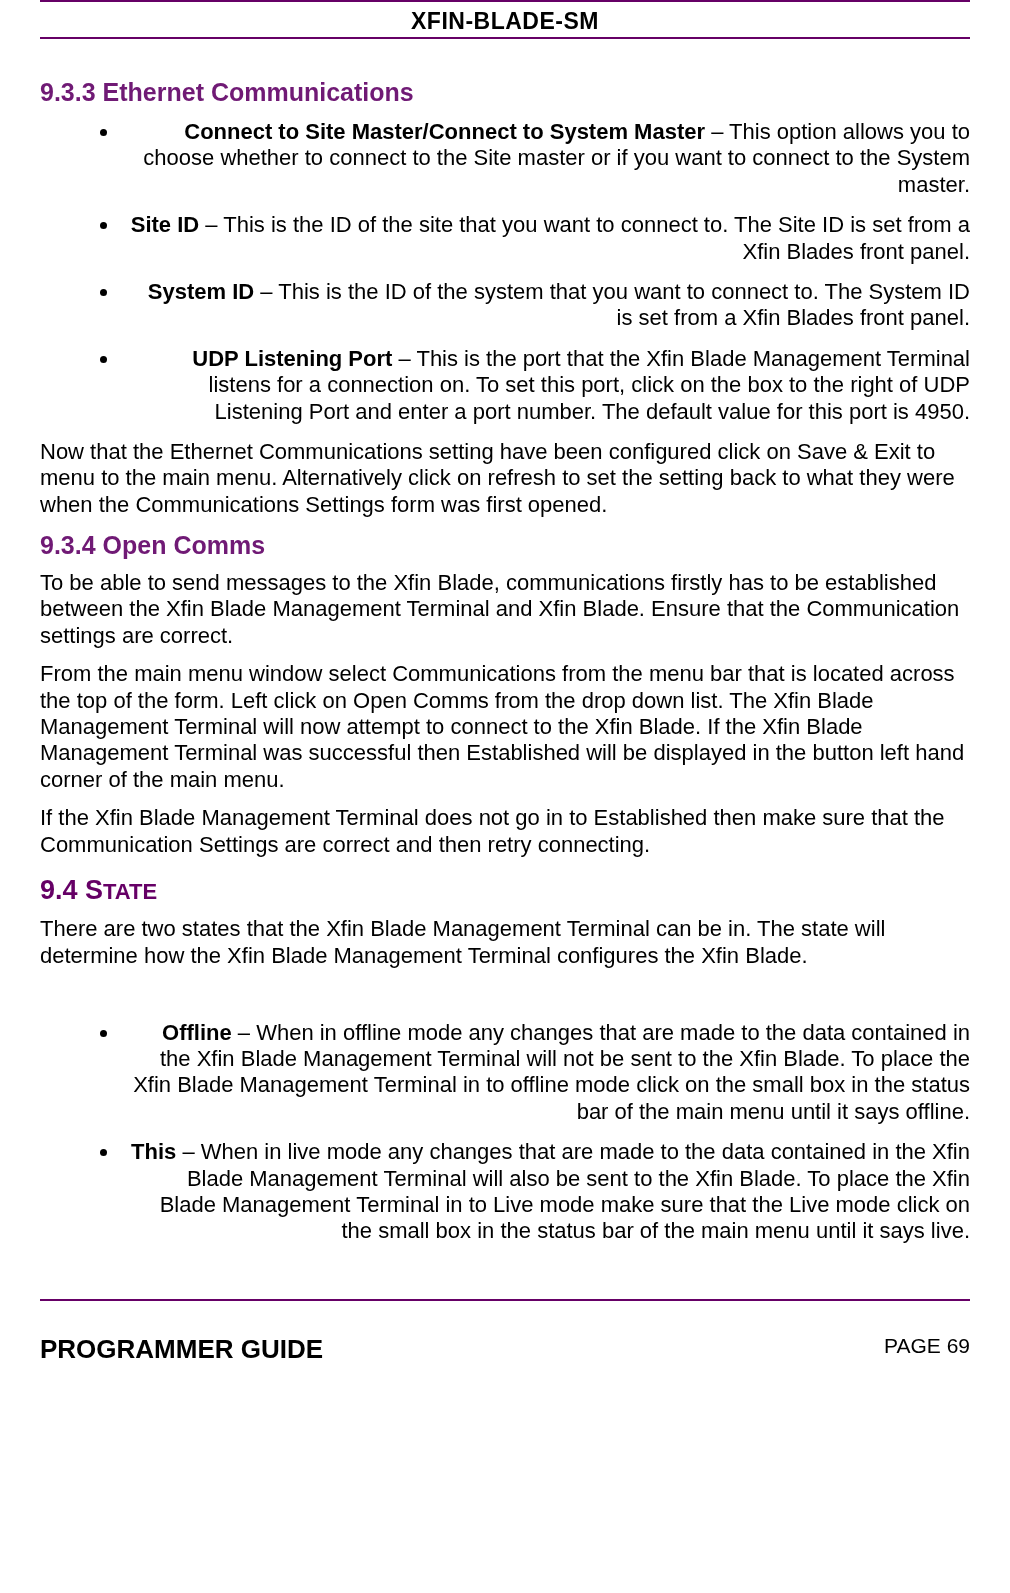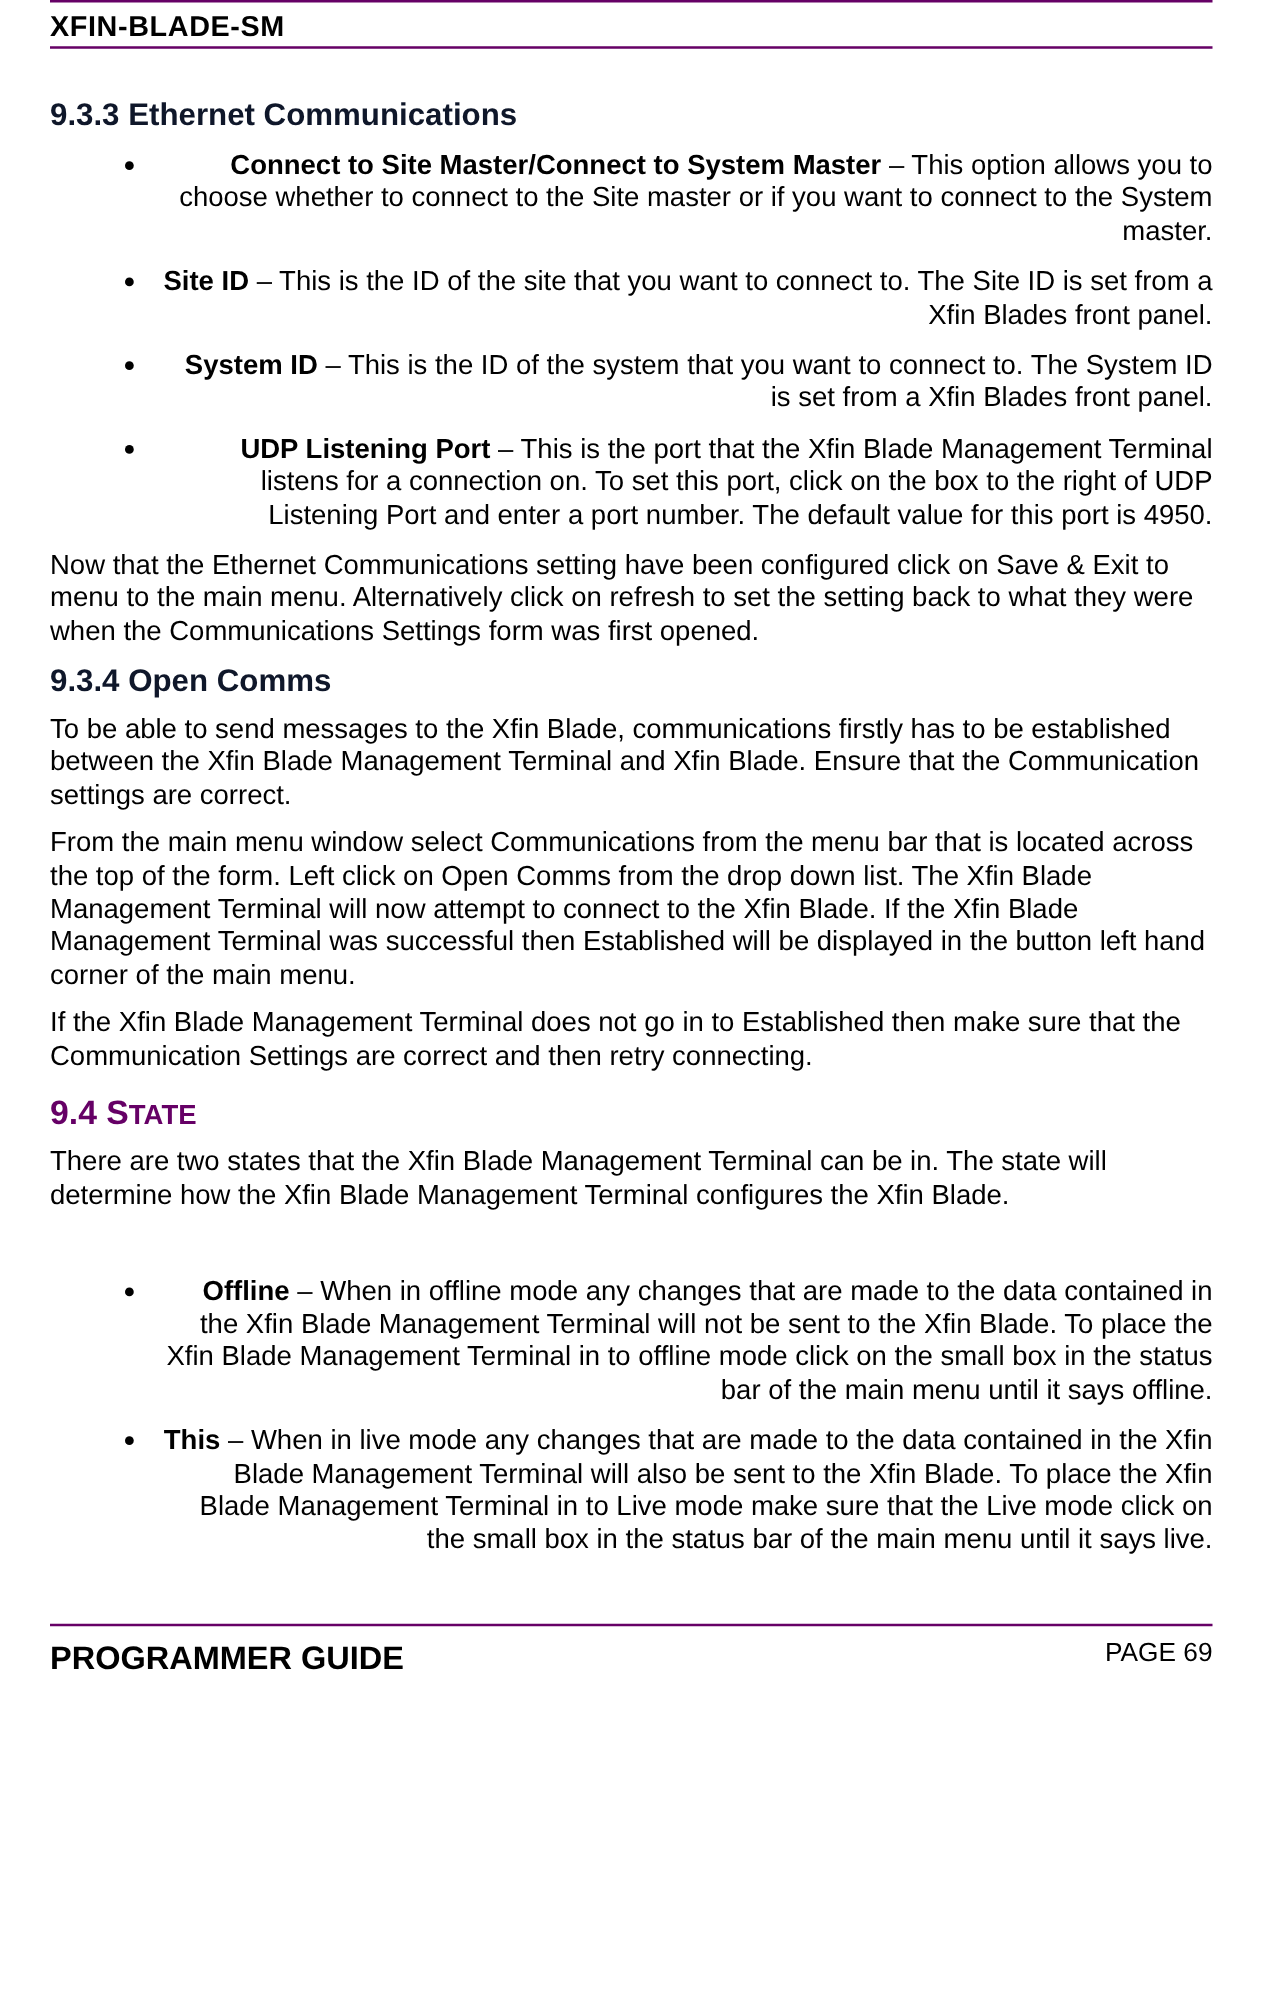--- a/index.html
+++ b/index.html
@@ -13,36 +13,36 @@
   .page {
     padding: 0 40px;
     box-sizing: border-box;
   }
   .top-rule {
     border-top: 2px solid #660066;
     margin: 0;
   }
   .header-band {
     display: flex;
-    justify-content: flex-start;
+    justify-content: center;
     padding: 6px 0 2px 0;
     border-bottom: 2px solid #660066;
   }
   .doc-id {
     font-weight: bold;
     font-size: 23px;
     letter-spacing: 0.5px;
   }
   .content {
     padding: 30px 0 10px 0;
     font-size: 22px;
     line-height: 1.2;
   }
   h3.subhead {
-    color: #0f172a;
+    color: #701a75;
     font-size: 25px;
     margin: 8px 0 8px 0;
     font-weight: bold;
   }
   h2.section {
     color: #660066;
     font-size: 27px;
     margin: 16px 0 8px 0;
     font-weight: bold;
   }
@@ -63,20 +63,21 @@
     font-weight: bold;
   }
   .footer-rule {
     border-top: 2px solid #660066;
     margin: 30px 0 0 0;
   }
   .footer-band {
     display: flex;
     justify-content: space-between;
     padding: 10px 0 20px 0;
+    margin-top: 23px;
   }
   .footer-left {
     font-weight: bold;
     font-size: 26px;
   }
   .footer-right {
     font-size: 21px;
   }
 </style>
 </head>

